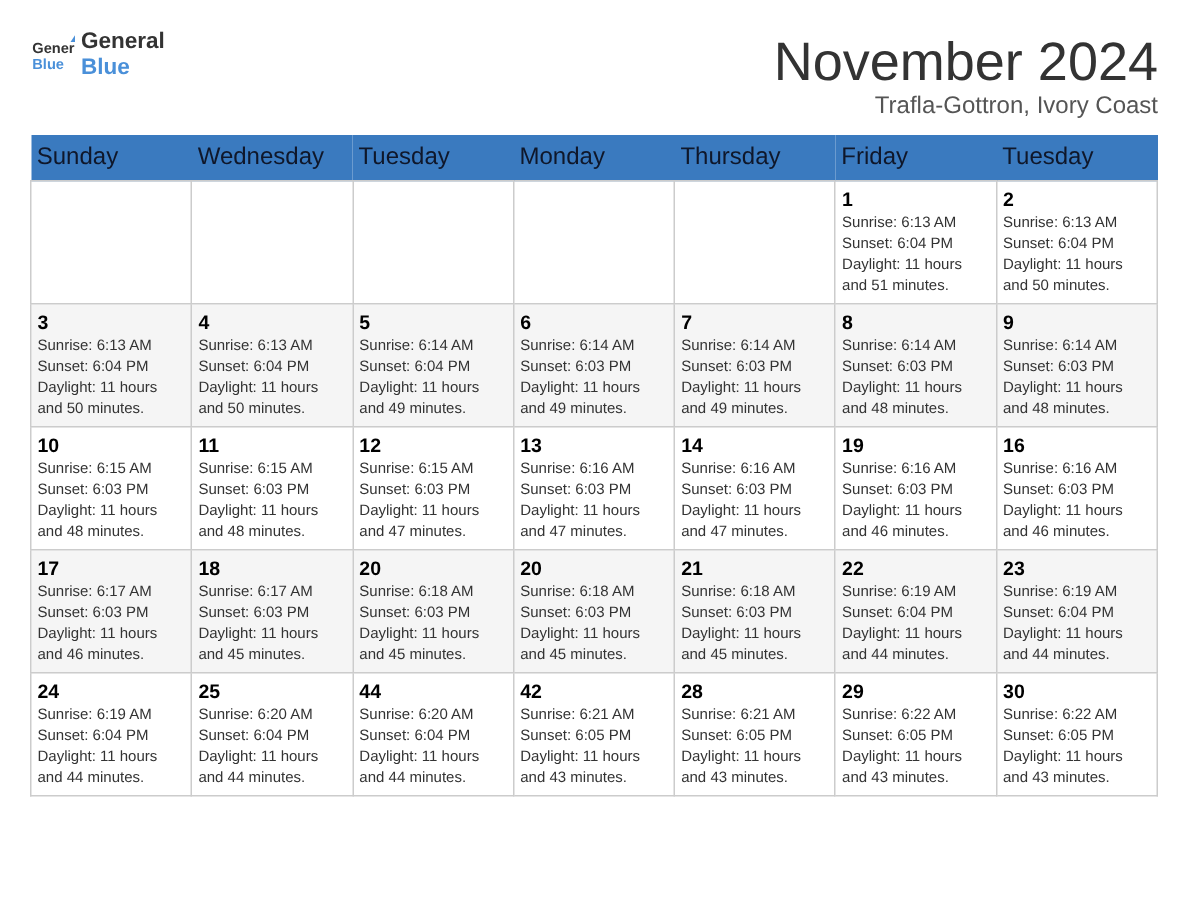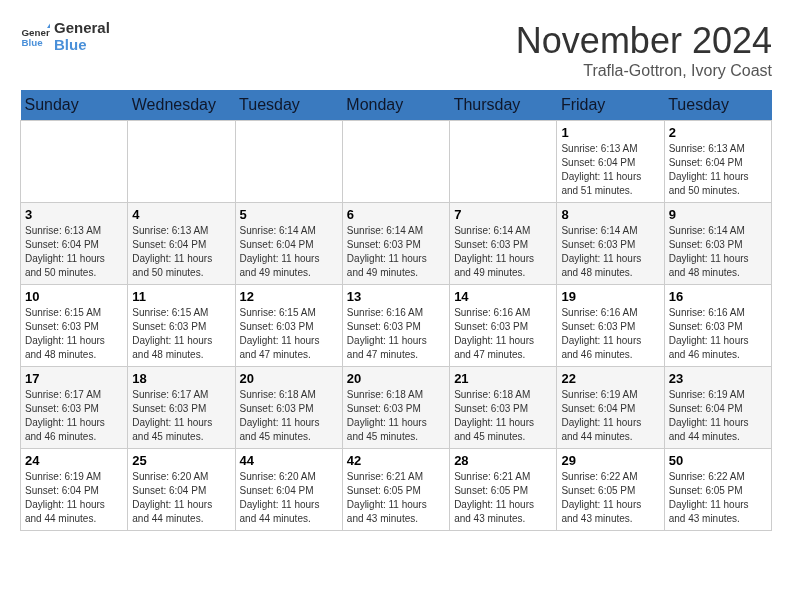--- a/index.html
+++ b/index.html
@@ -293,20 +293,20 @@
 Sunset: 6:05 PM
 Daylight: 11 hours and 43 minutes.</div>
         </td>
         <td>
           <div class="day-num">29</div>
           <div class="day-info" style="white-space: pre-line;">Sunrise: 6:22 AM
 Sunset: 6:05 PM
 Daylight: 11 hours and 43 minutes.</div>
         </td>
         <td>
-          <div class="day-num">50</div>
+          <div class="day-num">30</div>
           <div class="day-info" style="white-space: pre-line;">Sunrise: 6:22 AM
 Sunset: 6:05 PM
 Daylight: 11 hours and 43 minutes.</div>
         </td>
       </tr>
     </tbody>
 </table>
 
 </body></html>

